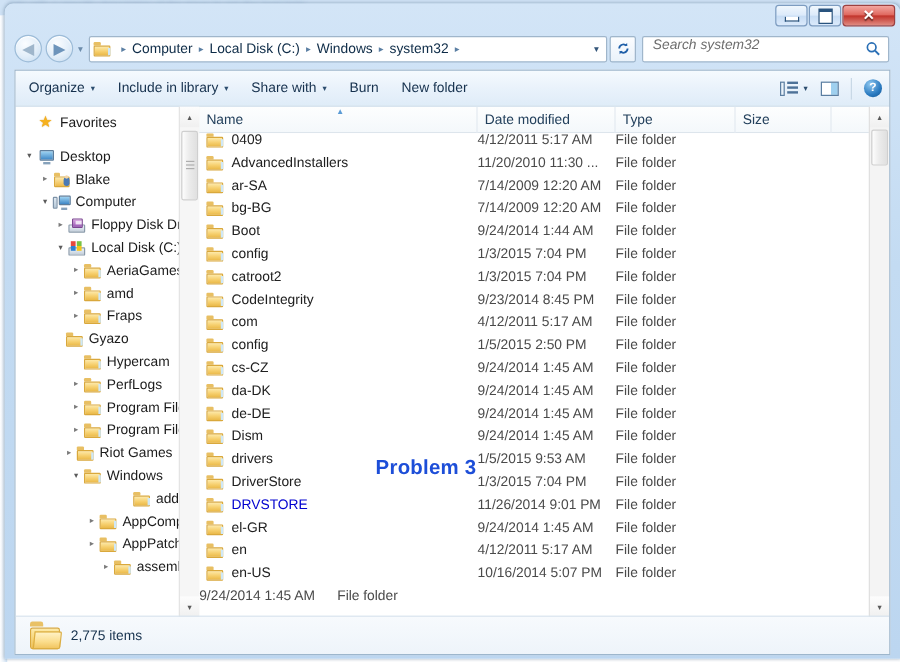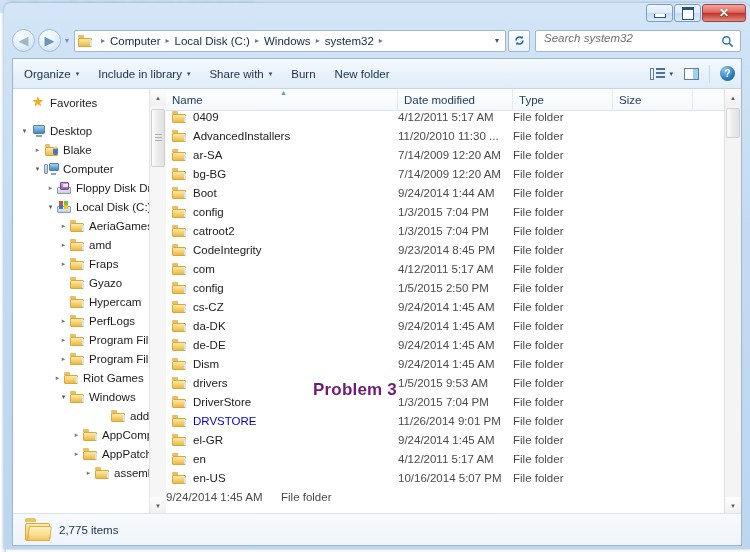--- a/index.html
+++ b/index.html
@@ -273,21 +273,21 @@
     background: linear-gradient(to bottom,#f7fafd 0%,#eef4fa 100%);
     border-top: 1px solid #d7e3ee;
     display: flex; align-items: center;
     box-sizing: border-box;
   }
   .status-text { font-size: 11.5px; color: #16314d; margin-left: 8px; }
 
   
   .annot {
     position: absolute; left: 313px; top: 380px;
-    font-size: 17px; font-weight: bold; color: #701a75;
+    font-size: 17px; font-weight: bold; color: #1d4ed8;
     font-family: "Liberation Sans", sans-serif;
     letter-spacing: .2px;
     z-index: 40;
   }
 
   
   .folder-ico {
     position: relative; width: 15px; height: 12px; flex: 0 0 15px;
   }
   .folder-ico .tab {
@@ -625,21 +625,21 @@
               <span class="tw">▸</span>
               <span class="navicon">
                 <span class="folder-ico">
                   <span class="tab"></span>
                   <span class="body"></span>
                   <span class="spine"></span>
                 </span>
               </span>
               <span class="navlbl">Fraps</span>
             </div>
-            <div class="navrow" style="padding-left: 45px;">
+            <div class="navrow" style="padding-left: 30px;">
               <span class="tw"></span>
               <span class="navicon">
                 <span class="folder-ico">
                   <span class="tab"></span>
                   <span class="body"></span>
                   <span class="spine"></span>
                 </span>
               </span>
               <span class="navlbl">Gyazo</span>
             </div>

